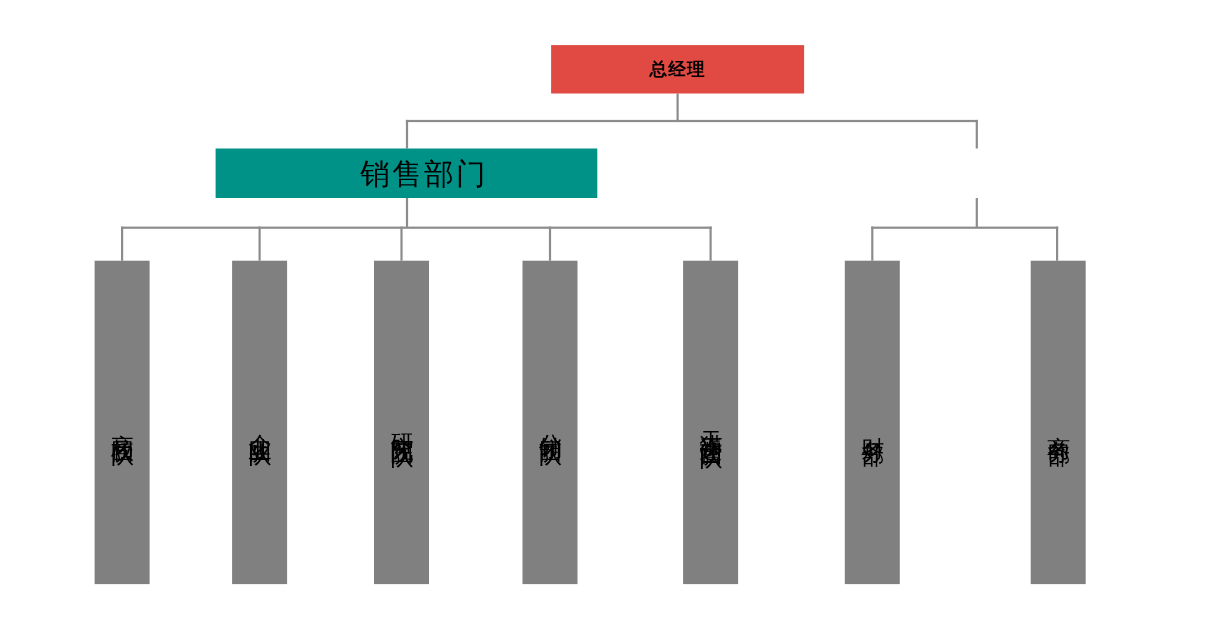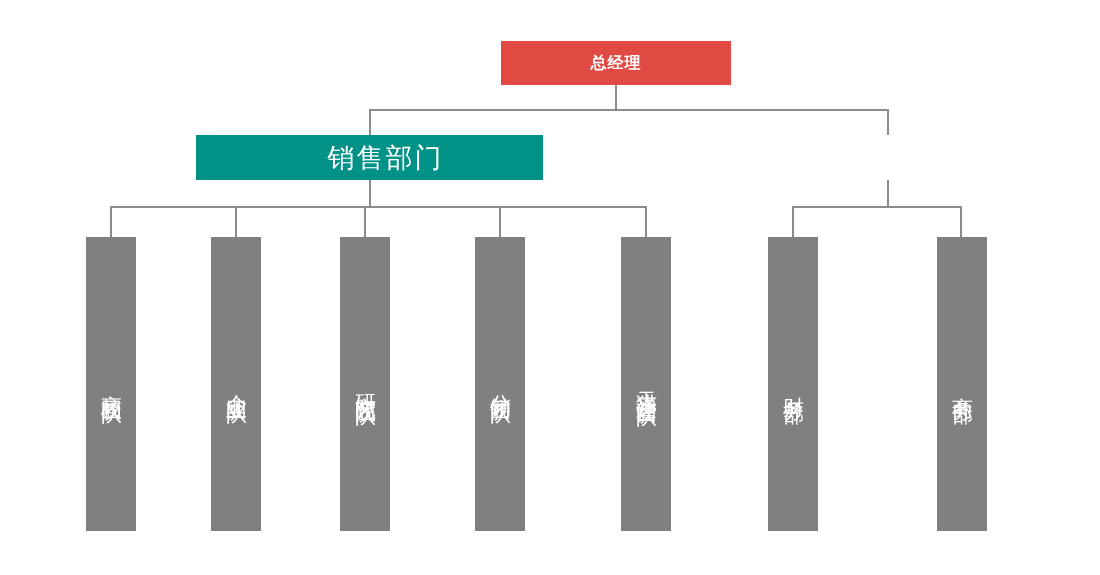--- a/index.html
+++ b/index.html
@@ -17,21 +17,21 @@
     font-family: "Liberation Sans", "DejaVu Sans", sans-serif;
   }
 
   
   .node {
     position: absolute;
     box-sizing: border-box;
     display: flex;
     align-items: center;
     justify-content: center;
-    color: #ffffff;
+    color: #000000;
     z-index: 2;
   }
 
   .node-root {
     background: #e04a43;
     font-family: "Liberation Sans", "DejaVu Sans", sans-serif;
     font-weight: bold;
     font-size: 16px;
     letter-spacing: 1px;
   }

